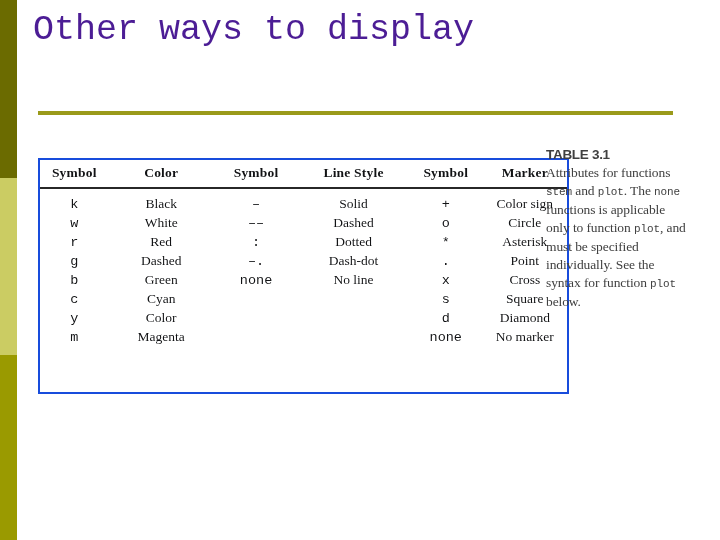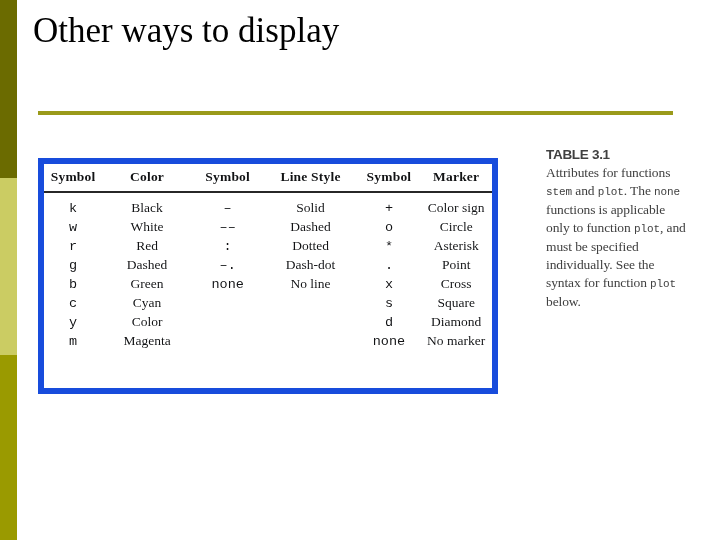--- a/index.html
+++ b/index.html
@@ -30,22 +30,22 @@
   #band-seg-bottom { top: 355px; height: 185px; background: #9a9a00; }
 
   
   #title-block {
     position: absolute;
     left: 33px;
     top: 8px;
     width: 650px;
   }
   .title-line {
-    color: #000000;
-    font-family: Liberation Serif, serif;
+    color: #4c1d95;
+    font-family: Liberation Mono, monospace;
     font-size: 35px;
     font-weight: 400;
     line-height: 45px;
     letter-spacing: 0px;
     white-space: nowrap;
   }
   #title-line-2 { padding-left: 9px; }
 
   #title-rule {
     position: absolute;
@@ -54,23 +54,23 @@
     width: 635px;
     height: 4px;
     background: #9a9a1a;
   }
 
   
   #table-figure {
     position: absolute;
     left: 38px;
     top: 158px;
-    width: 460px;
+    width: 531px;
     height: 236px;
-    border: 6px solid #1d4ed8;
+    border: 2px solid #1d4ed8;
     background: #ffffff;
     box-sizing: border-box;
     filter: contrast(1.05);
   }
   #table-grid {
     width: 100%;
     border-collapse: collapse;
     font-family: "Liberation Serif", serif;
     color: #17181a;
   }

